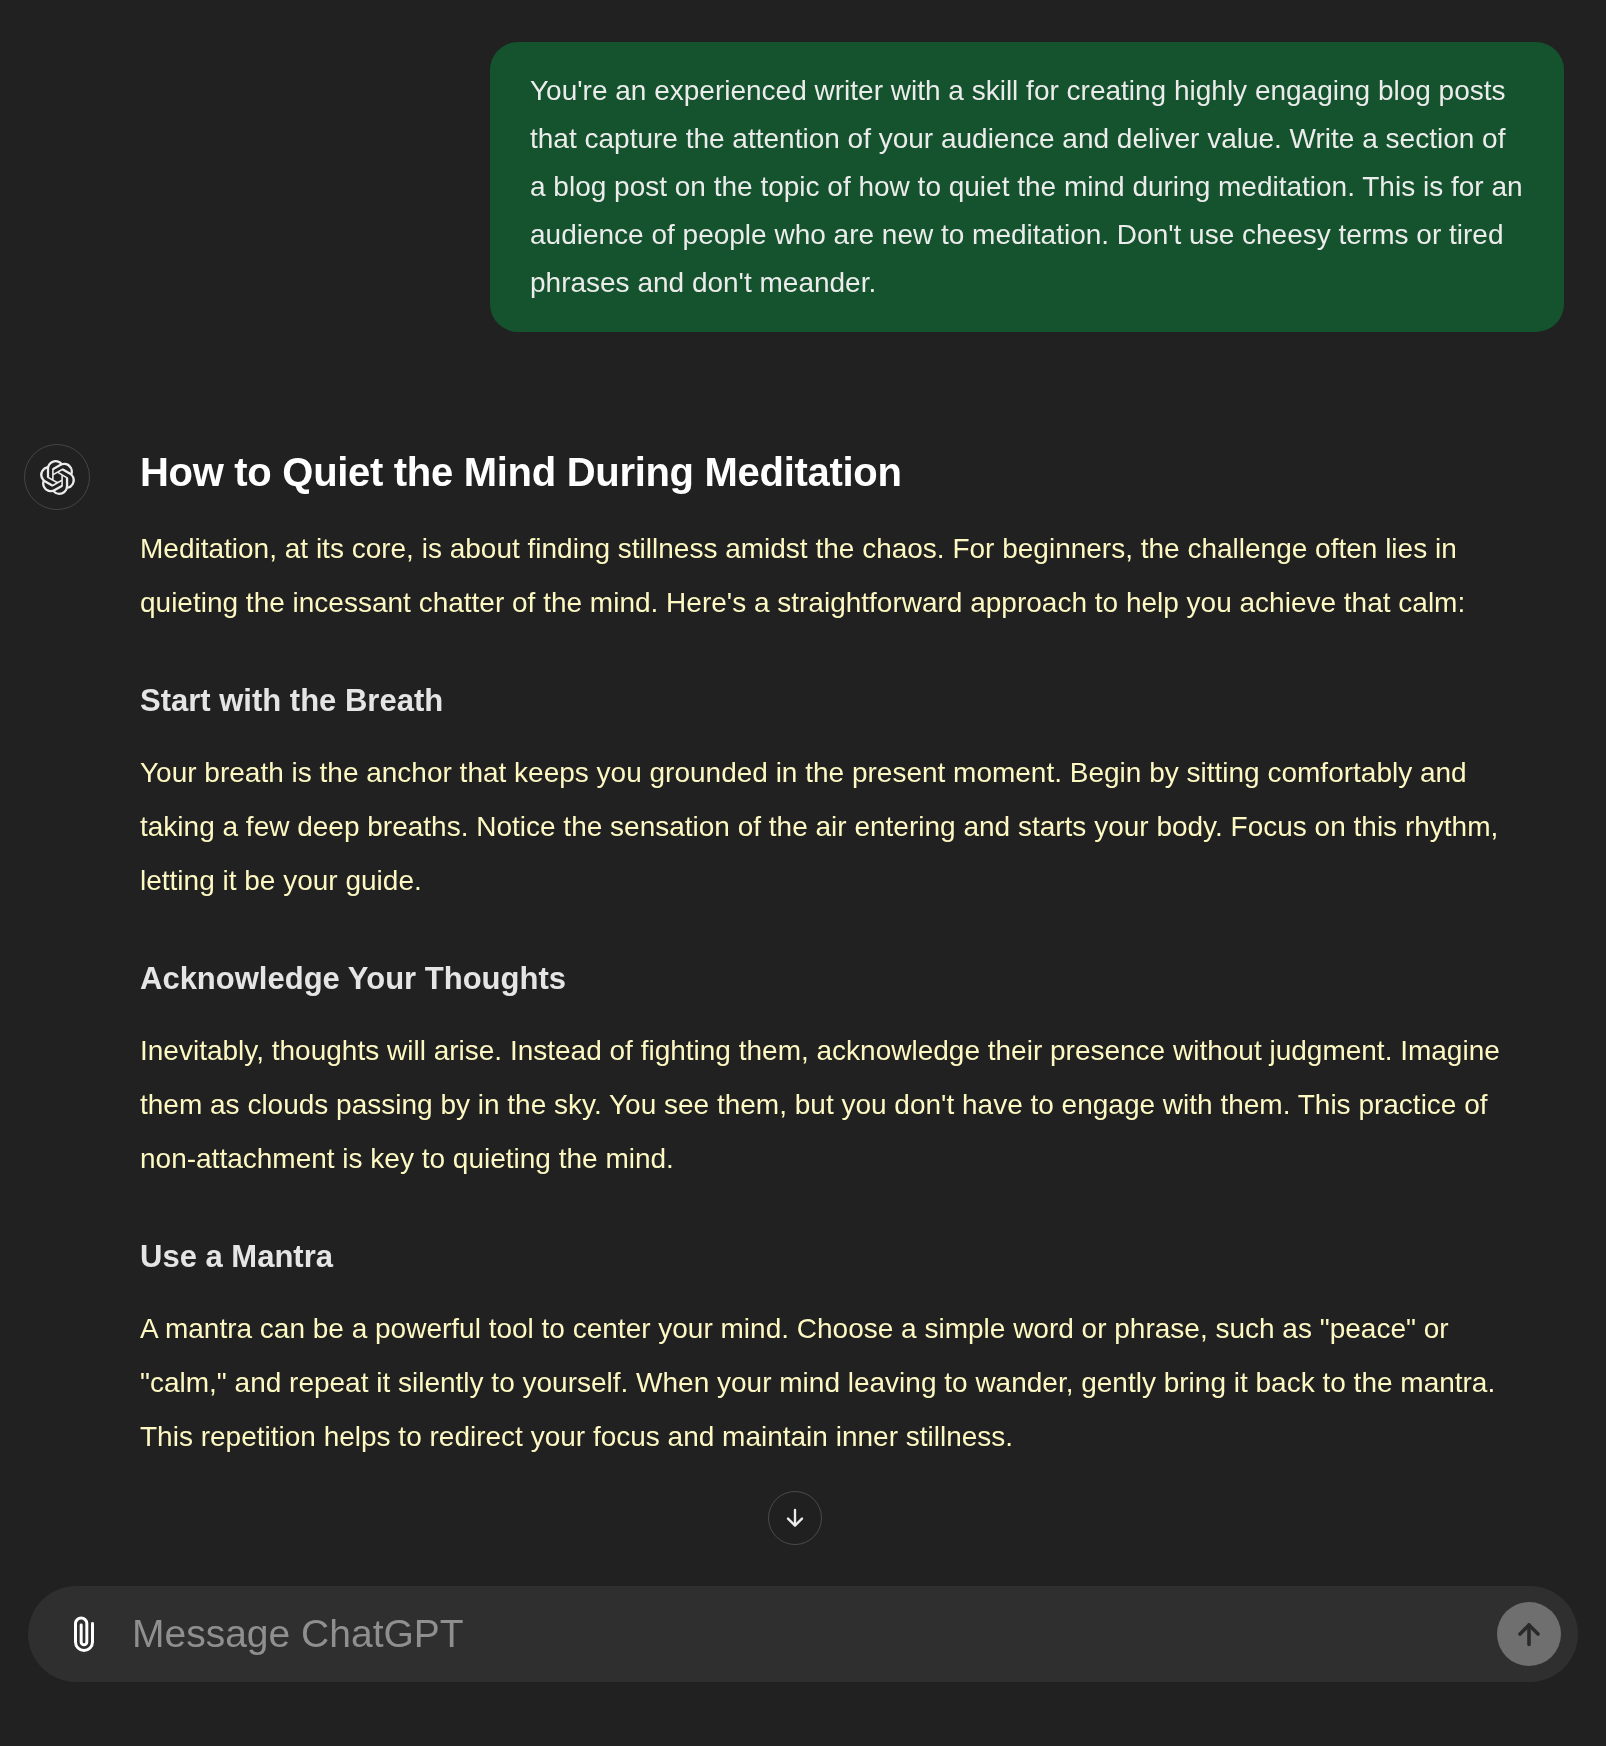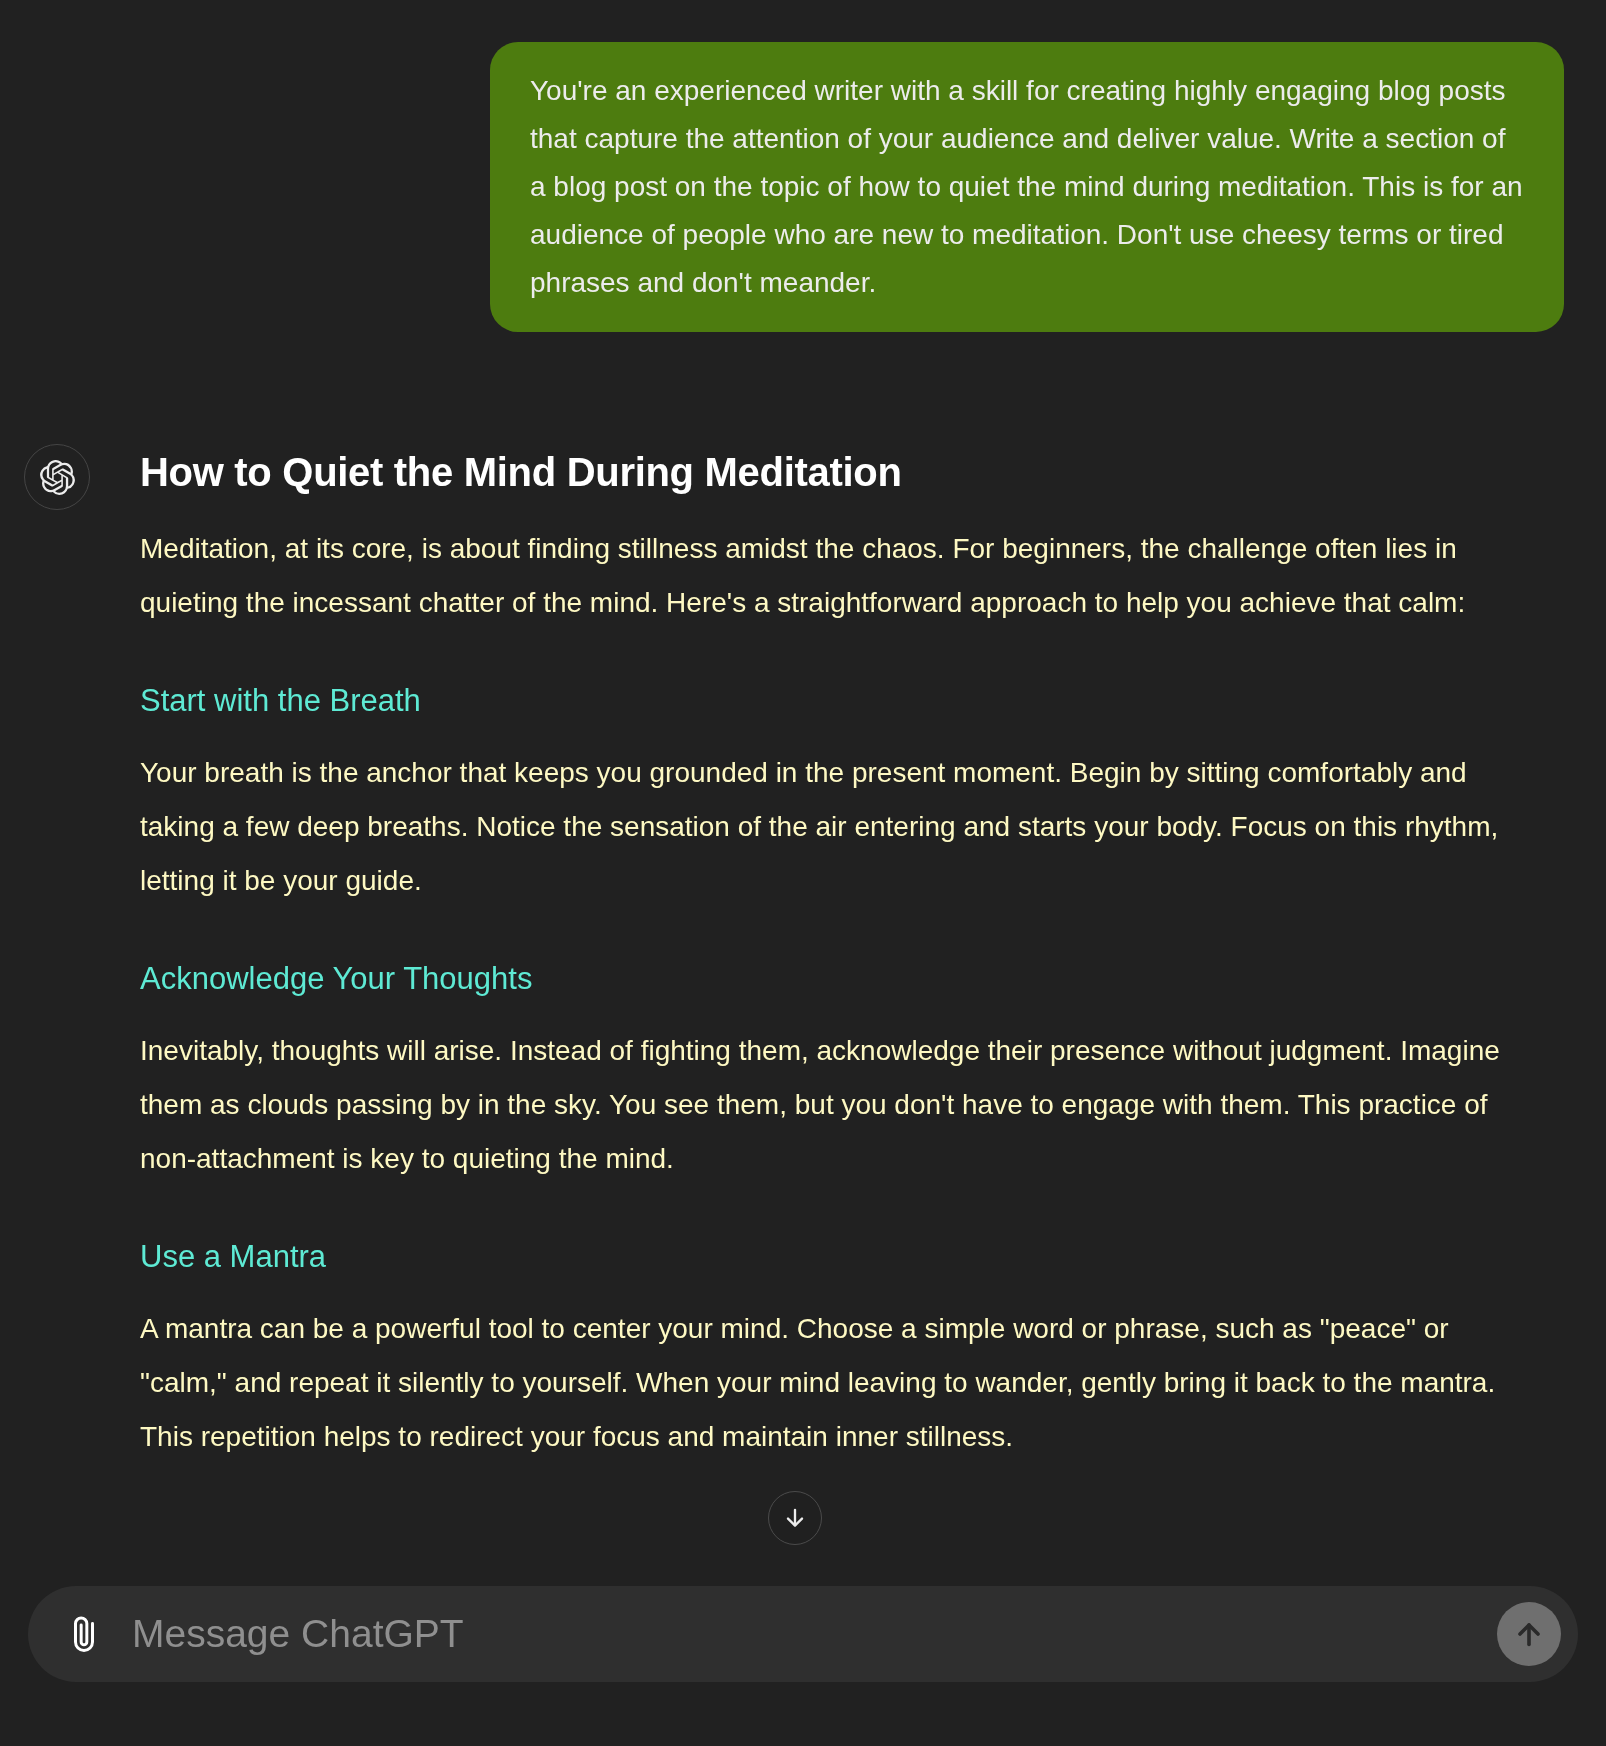--- a/index.html
+++ b/index.html
@@ -11,21 +11,21 @@
     overflow:hidden;
     position:relative;
   }
   .screen{position:absolute;inset:0;}
 
   
   .user-bubble{
     position:absolute;
     top:42px;left:490px;width:1074px;
     box-sizing:border-box;
-    background:#4d7c0f;
+    background:#14532d;
     border-radius:28px;
     padding:25px 40px;
   }
   .user-bubble p{
     margin:0;
     font-size:28px;line-height:48px;
     color:#ececec;
   }
 
   
@@ -48,21 +48,21 @@
   }
   .assistant h1{
     margin:0 0 22px 0;
     font-size:40px;line-height:56px;
     font-weight:bold;color:#ffffff;
     letter-spacing:-0.3px;
   }
   .assistant h2{
     margin:50px 0 24px 0;
     font-size:31px;line-height:42px;
-    font-weight:normal;color:#5eead4;
+    font-weight:bold;color:#e5e5e5;
   }
   .assistant p.body{
     margin:0;
     font-size:28px;line-height:54px;
     color:#fef9c3;
   }
 
   
   .scroll-down{
     position:absolute;

